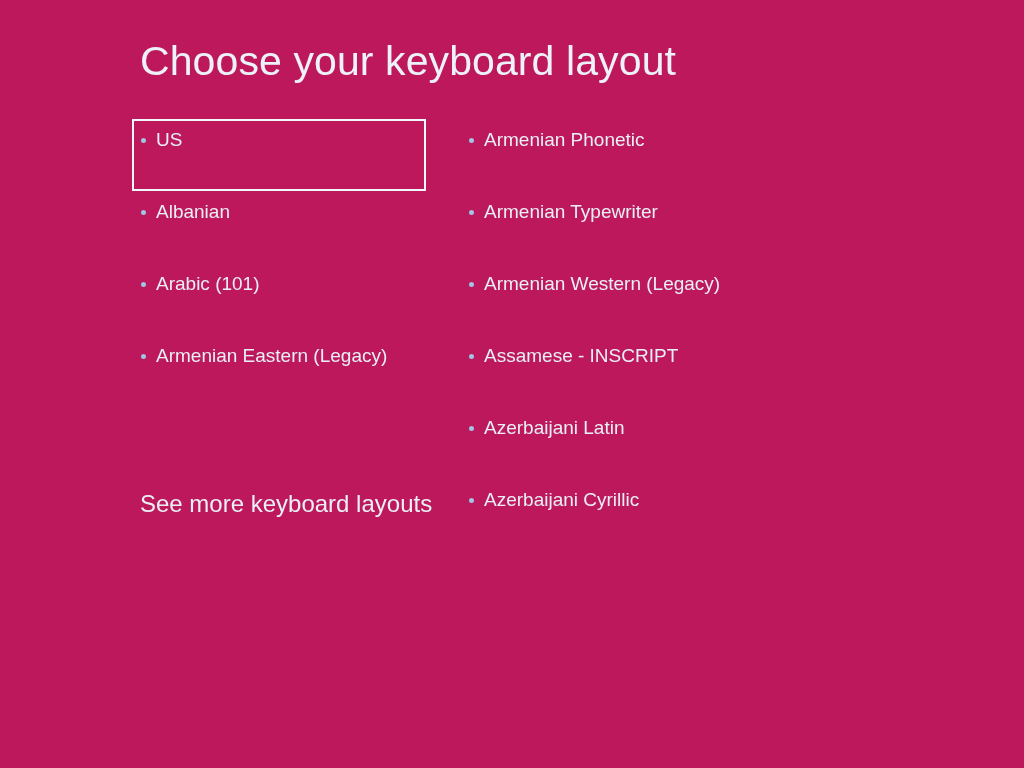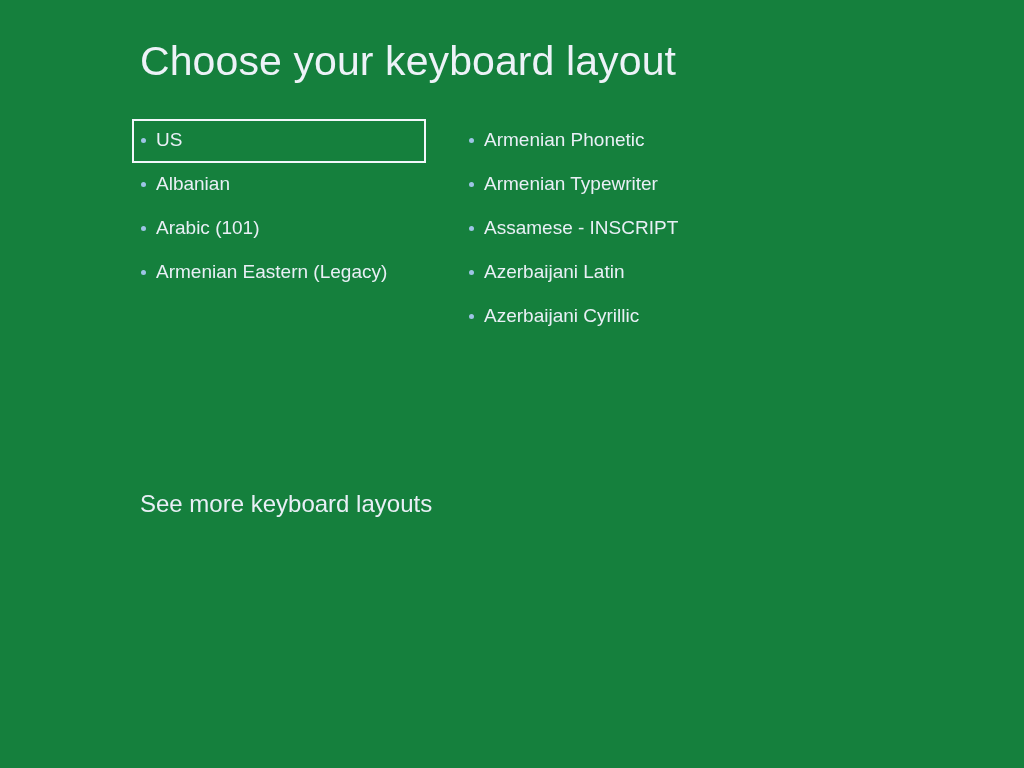--- a/index.html
+++ b/index.html
@@ -12,21 +12,21 @@
     overflow: hidden;
     background: #2066b3;
     font-family: "Liberation Sans", sans-serif;
     -webkit-font-smoothing: antialiased;
   }
 
   #screen {
     position: relative;
     width: 1024px;
     height: 768px;
-    background: #15803d;
+    background: #be185d;
   }
 
   
   #page-title {
     position: absolute;
     left: 140px;
     top: 38px;
     font-size: 41px;
     font-weight: 300;
     letter-spacing: 0.1px;
@@ -38,21 +38,21 @@
   
   .column {
     position: absolute;
     top: 119px;
   }
   #column-left  { left: 132px; width: 294px; }
   #column-right { left: 460px; width: 330px; }
 
   .layout-item {
     position: relative;
-    height: 44px;
+    height: 72px;
     box-sizing: border-box;
     display: flex;
     align-items: flex-start;
     padding-top: 9px;
   }
 
   .layout-item .bullet {
     flex: 0 0 auto;
     width: 5px;
     height: 5px;
@@ -122,20 +122,24 @@
       <div class="layout-item">
         <span class="bullet"></span>
         <span class="label">Armenian Phonetic</span>
       </div>
       <div class="layout-item">
         <span class="bullet"></span>
         <span class="label">Armenian Typewriter</span>
       </div>
       <div class="layout-item">
         <span class="bullet"></span>
+        <span class="label">Armenian Western (Legacy)</span>
+      </div>
+      <div class="layout-item">
+        <span class="bullet"></span>
         <span class="label">Assamese - INSCRIPT</span>
       </div>
       <div class="layout-item">
         <span class="bullet"></span>
         <span class="label">Azerbaijani Latin</span>
       </div>
       <div class="layout-item">
         <span class="bullet"></span>
         <span class="label">Azerbaijani Cyrillic</span>
       </div>

